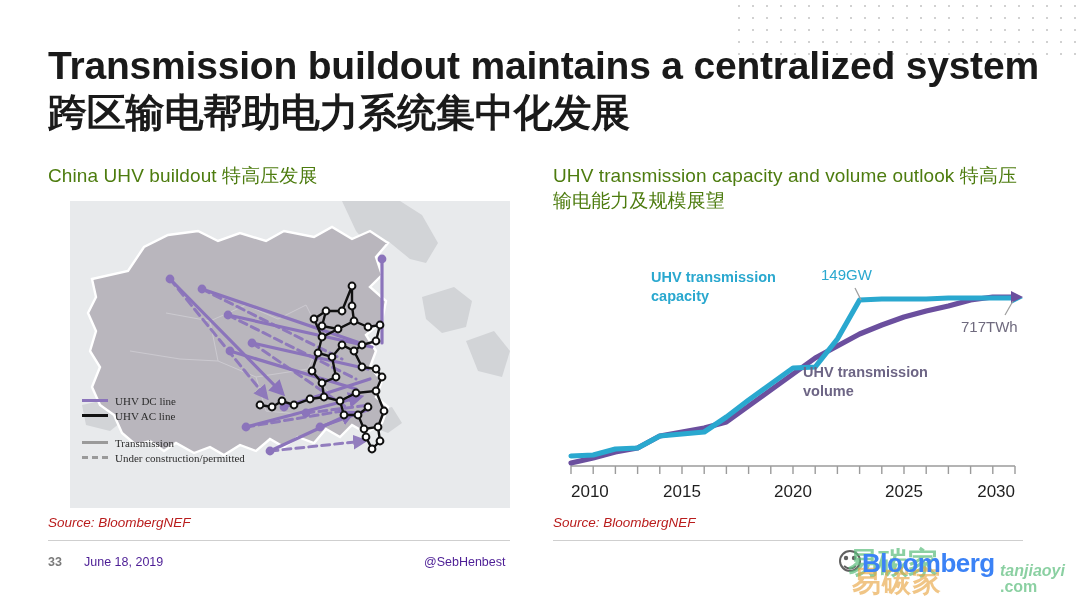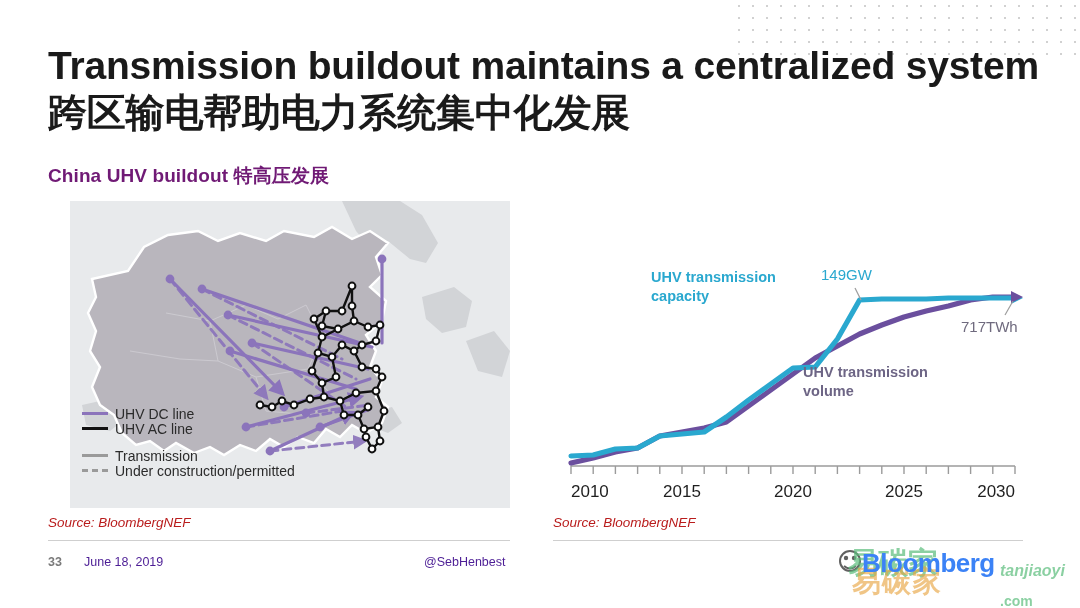--- a/index.html
+++ b/index.html
@@ -23,33 +23,33 @@
   
   .title{
     position:absolute;left:48px;top:42px;width:1000px;
     font-size:39px;line-height:47px;font-weight:700;color:#1a1a1a;
     letter-spacing:-.2px;
   }
   .title .cn{font-weight:700;}
 
   
   .subtitle{
-    position:absolute;font-size:19px;line-height:25px;font-weight:700;
-    color:#701a75;letter-spacing:.1px;
+    position:absolute;font-size:19px;line-height:25px;font-weight:400;
+    color:#4d7c0f;letter-spacing:.1px;
   }
   #sub-left{left:48px;top:163px;width:470px;}
   #sub-right{left:553px;top:163px;width:470px;}
 
   
   .map-wrap{position:absolute;left:70px;top:201px;width:440px;height:307px;overflow:hidden;
     background:#e8eaec;}
   .map-svg{display:block;}
 
-  .legend{position:absolute;left:12px;top:205px;font-size:14px;color:#2b2b2b;
-    font-family:Liberation Sans, sans-serif;}
+  .legend{position:absolute;left:12px;top:192px;font-size:11px;color:#2b2b2b;
+    font-family:Liberation Serif, serif;}
   .leg-row{display:flex;align-items:center;height:15px;}
   .leg-row .swatch{width:26px;height:0;margin-right:7px;flex:0 0 26px;}
   .leg-gap{height:12px;}
   .lbl{white-space:nowrap;}
 
   
   .source{
     position:absolute;font-style:italic;font-size:13.5px;color:#b91c1c;
   }
   #src-left{left:48px;top:515px;}
@@ -71,36 +71,37 @@
   .vol-lbl{fill:#6d6585;font-size:14.5px;font-weight:700;font-family:"Liberation Sans",sans-serif;}
   .end-cap{fill:#2aa8cf;font-size:15px;font-family:"Liberation Sans",sans-serif;}
   .end-vol{fill:#6f6a7e;font-size:15px;font-family:"Liberation Sans",sans-serif;}
   .xtick{fill:#1f1f1f;font-size:17px;font-family:"Liberation Sans",sans-serif;}
 
   
   .wm{position:absolute;pointer-events:none;}
   #wm-bbg{left:862px;top:548px;font-size:26px;font-weight:700;color:#3b82f6;letter-spacing:-.5px;}
   #wm-green{left:848px;top:543px;font-size:30px;font-weight:700;color:#5fbf7f;opacity:.72;}
   #wm-green2{left:968px;top:562px;font-size:16px;font-weight:700;color:#5fbf7f;opacity:.72;font-style:italic;margin-left:32px;}
-  #wm-green3{left:1000px;top:578px;font-size:14px;font-weight:700;color:#5fbf7f;opacity:.72;margin-top:15px;}
+  #wm-green3{left:1000px;top:578px;font-size:16px;font-weight:700;color:#5fbf7f;opacity:.72;}
   #wm-orange{left:852px;top:562px;font-size:29px;font-weight:700;color:#e8a33d;opacity:.62;letter-spacing:1px;}
   #wm-cn{left:876px;top:540px;font-size:19px;font-weight:700;color:#2b2b2b;opacity:.9;letter-spacing:1px;}
   #wm-logo{left:838px;top:548px;width:34px;height:30px;opacity:.8;}
 </style>
 </head>
 <body>
 
 <div class="slide">
 
   <div class="dotgrid"></div>
 
   <div class="title"><span>Transmission buildout maintains a centralized system </span><span class="cn">跨区输电帮助电力系统集中化发展</span></div>
 
   <div class="subtitle" id="sub-left"><span>China UHV buildout </span><span>特高压发展</span></div>
 
+  <div class="subtitle" id="sub-right"><span>UHV transmission capacity and volume outlook </span><span>特高压输电能力及规模展望</span></div>
 
   <div class="map-wrap">
     <svg class="map-svg" width="440" height="307" viewBox="0 0 440 307">
       <defs>
         <marker id="arw" markerWidth="5" markerHeight="5" refX="3.6" refY="2.5" orient="auto">
           <path d="M0,0 L5,2.5 L0,5 Z" fill="#8b74bb"></path>
         </marker>
       </defs>
       <rect x="0" y="0" width="440" height="307" fill="#e8eaec"></rect>
 

